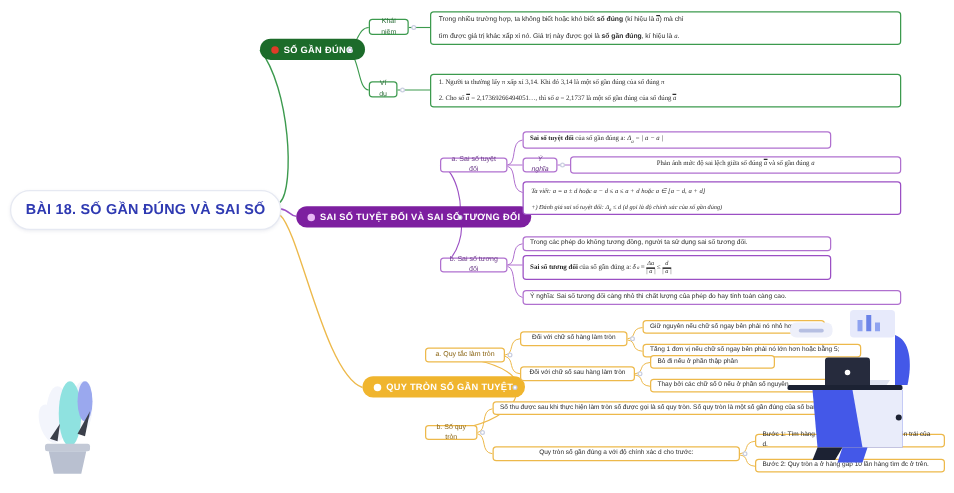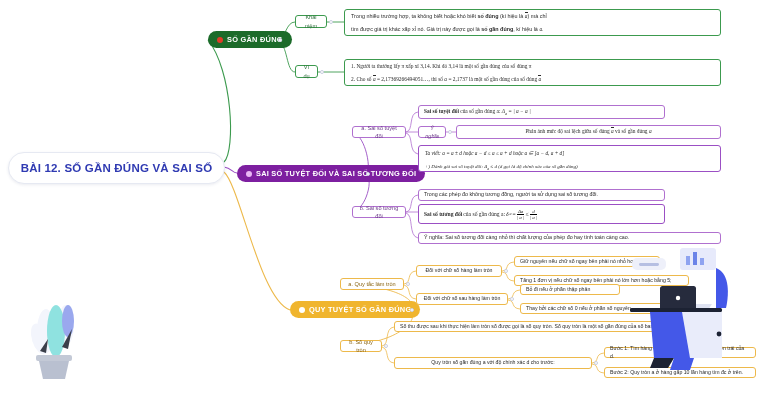--- a/index.html
+++ b/index.html
@@ -110,21 +110,21 @@
     <path d="M502 272 C 510 273, 504 280, 514 281" fill="none" stroke="#edb94b" stroke-width=".8"></path>
     <path d="M508 299 C 516 298, 510 291, 520 290" fill="none" stroke="#edb94b" stroke-width=".8"></path>
     <path d="M508 300 C 516 301, 510 308, 520 309" fill="none" stroke="#edb94b" stroke-width=".8"></path>
 
     <path d="M382 346 C 390 345, 384 328, 394 327" fill="none" stroke="#edb94b" stroke-width=".8"></path>
     <path d="M382 347 C 390 349, 384 362, 394 363" fill="none" stroke="#edb94b" stroke-width=".8"></path>
     <path d="M592 363 C 600 362, 594 354, 604 353" fill="none" stroke="#edb94b" stroke-width=".8"></path>
     <path d="M592 364 C 600 365, 594 372, 604 373" fill="none" stroke="#edb94b" stroke-width=".8"></path>
   </svg>
 
-  <div class="root">BÀI 12. SỐ GẦN ĐÚNG VÀ SAI SỐ</div>
+  <div class="root">BÀI 18. SỐ GẦN ĐÚNG VÀ SAI SỐ</div>
 
   <div class="pill green">
     <span class="dot"></span>
     <span>SỐ GẦN ĐÚNG</span>
   </div>
   <div class="nub gray" style="left:278px;top:38px;"></div>
 
   <div class="box lbl lblg ctr" style="left:295px;top:15px;width:32px;height:13px;">Khái niệm</div>
   <div class="nub gray" style="left:329px;top:20px;"></div>
 
@@ -198,21 +198,21 @@
         <span style="display:block;font-size:5px;" class="mth">d</span>
         <span style="display:block;border-top:1px solid #000;font-size:5px;" class="mth">| a |</span>
       </span>
     </span>
   </div>
 
   <div class="box p" style="left:418px;top:232px;width:303px;height:12px;font-size:5.3px;">Ý nghĩa: Sai số tương đối càng nhỏ thì chất lượng của phép đo hay tính toán càng cao.</div>
 
   <div class="pill orange">
     <span class="dot"></span>
-    <span>QUY TUYỆT SỐ GẦN ĐÚNG</span>
+    <span>QUY TRÒN SỐ GẦN TUYỆT</span>
   </div>
   <div class="nub gray" style="left:410px;top:308px;"></div>
 
   <div class="box lbl lblo ctr" style="left:340px;top:278px;width:64px;height:12px;">a. Quy tắc làm tròn</div>
   <div class="nub gray" style="left:406px;top:282px;"></div>
 
   <div class="box lbl lblo ctr" style="left:340px;top:340px;width:42px;height:12px;">b. Số quy tròn</div>
   <div class="nub gray" style="left:384px;top:344px;"></div>
 
   <div class="box o ctr" style="left:416px;top:265px;width:86px;height:12px;font-size:5.2px;">Đối với chữ số hàng làm tròn</div>

